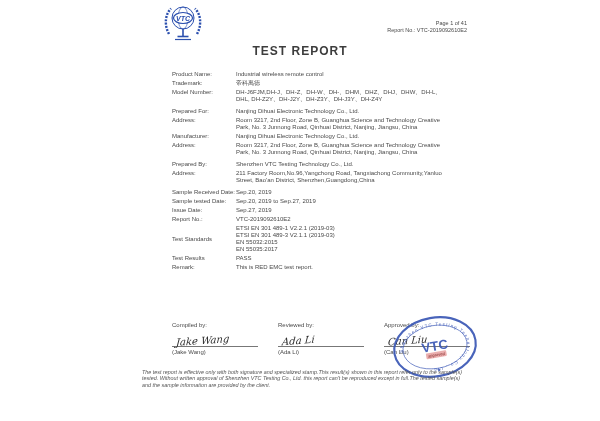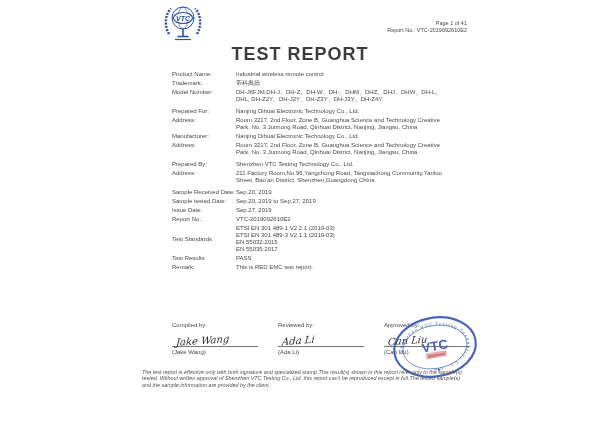--- a/index.html
+++ b/index.html
@@ -6,21 +6,21 @@
   body{width:600px;height:421px;background:#ffffff;overflow:hidden;
        font-family:"Liberation Sans", sans-serif;}
   .page{position:relative;width:600px;height:421px;background:#fff;}
 
   .logo{position:absolute;left:161px;top:3px;width:44px;height:40px;}
 
   .page-info{position:absolute;top:20px;right:133px;text-align:right;
              font-size:5.5px;line-height:6.8px;color:#4a4a4a;}
 
   .report-title{position:absolute;top:44px;left:0;right:0;text-align:center;
-                font-size:18px;font-weight:bold;letter-spacing:1px;color:#3d3d3d;}
+                font-size:12px;font-weight:bold;letter-spacing:1px;color:#3d3d3d;}
 
   .fields{position:absolute;left:172px;top:71px;width:288px;
           font-size:6px;line-height:7px;color:#4a4a4a;}
   .field-row{display:flex;margin-bottom:2px;}
   .field-row.gap{margin-top:5px;}
   .field-label{width:64px;flex:none;}
   .field-value{width:218px;white-space:pre-line;}
 
   .signatures{position:absolute;left:172px;top:322px;display:flex;}
   .sig-block{width:86px;margin-right:20px;}

